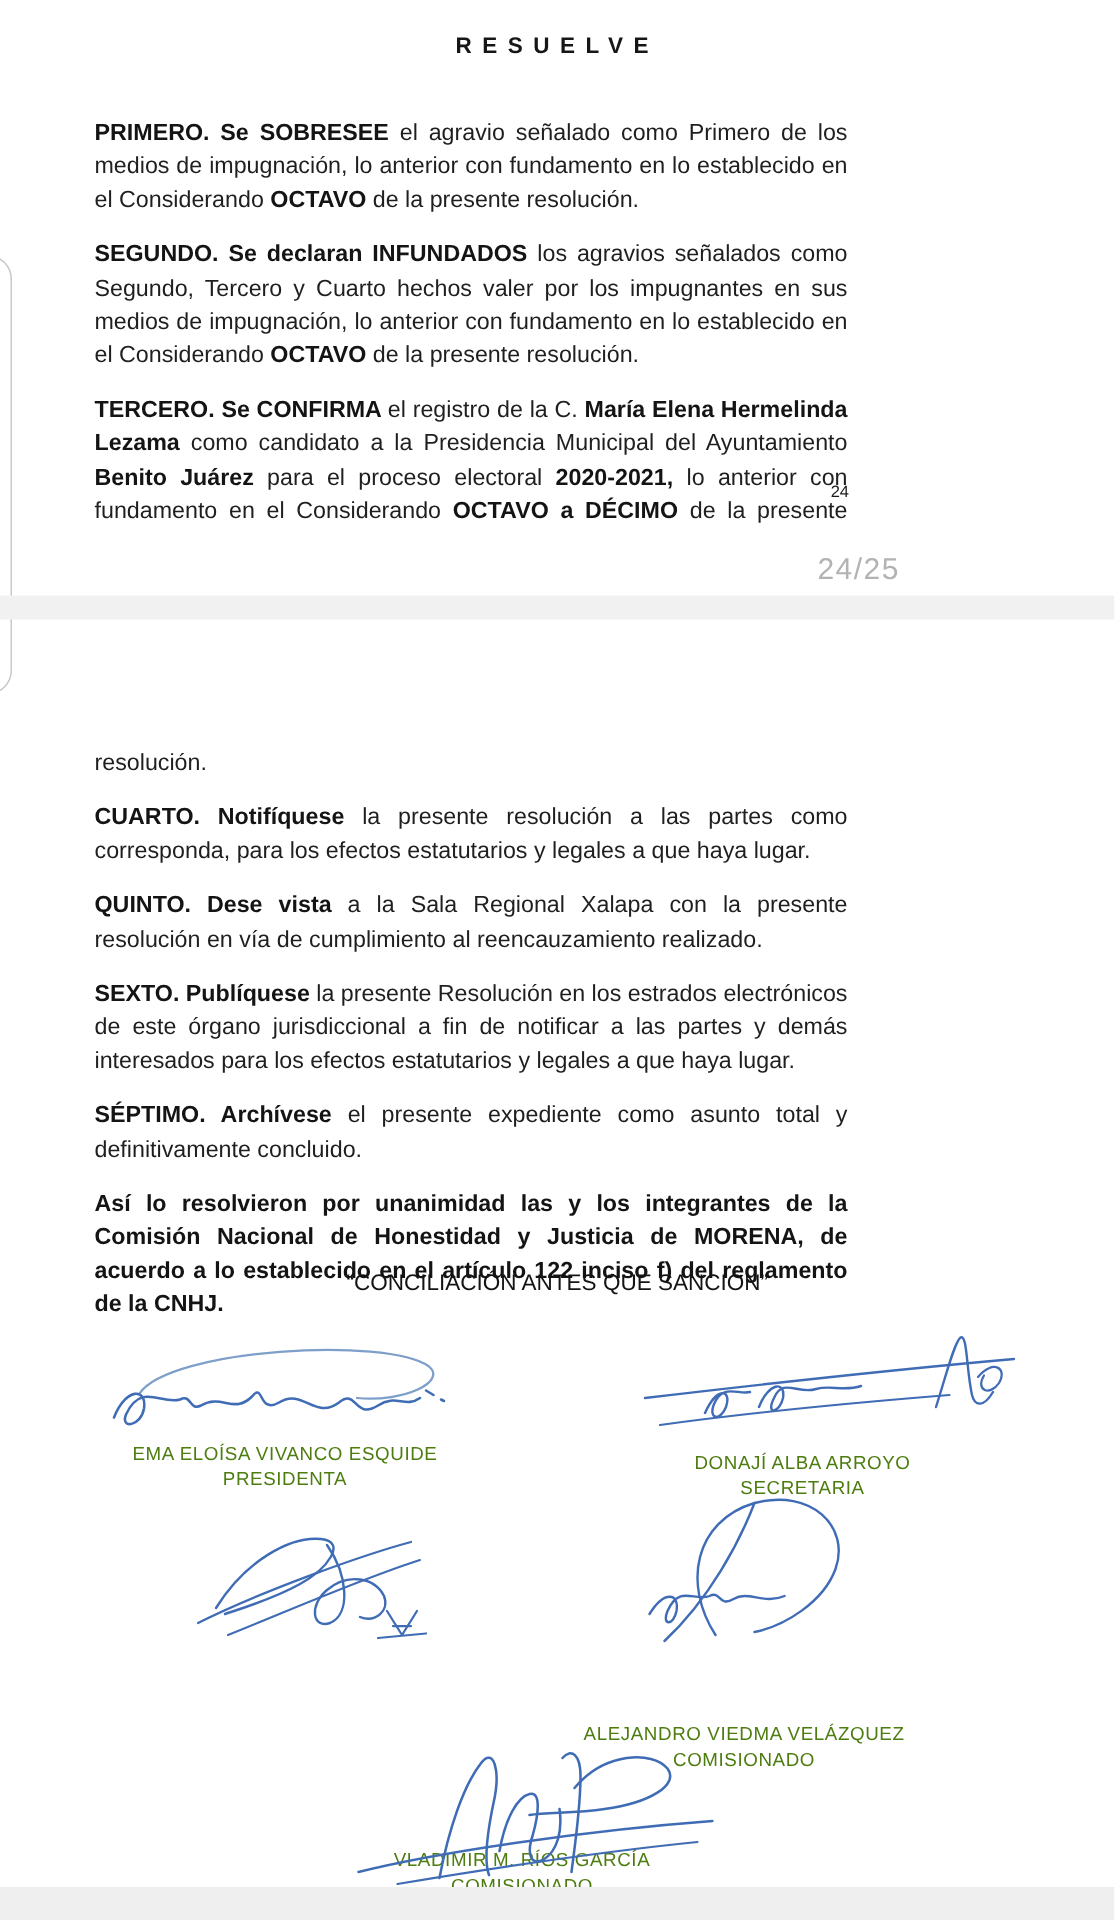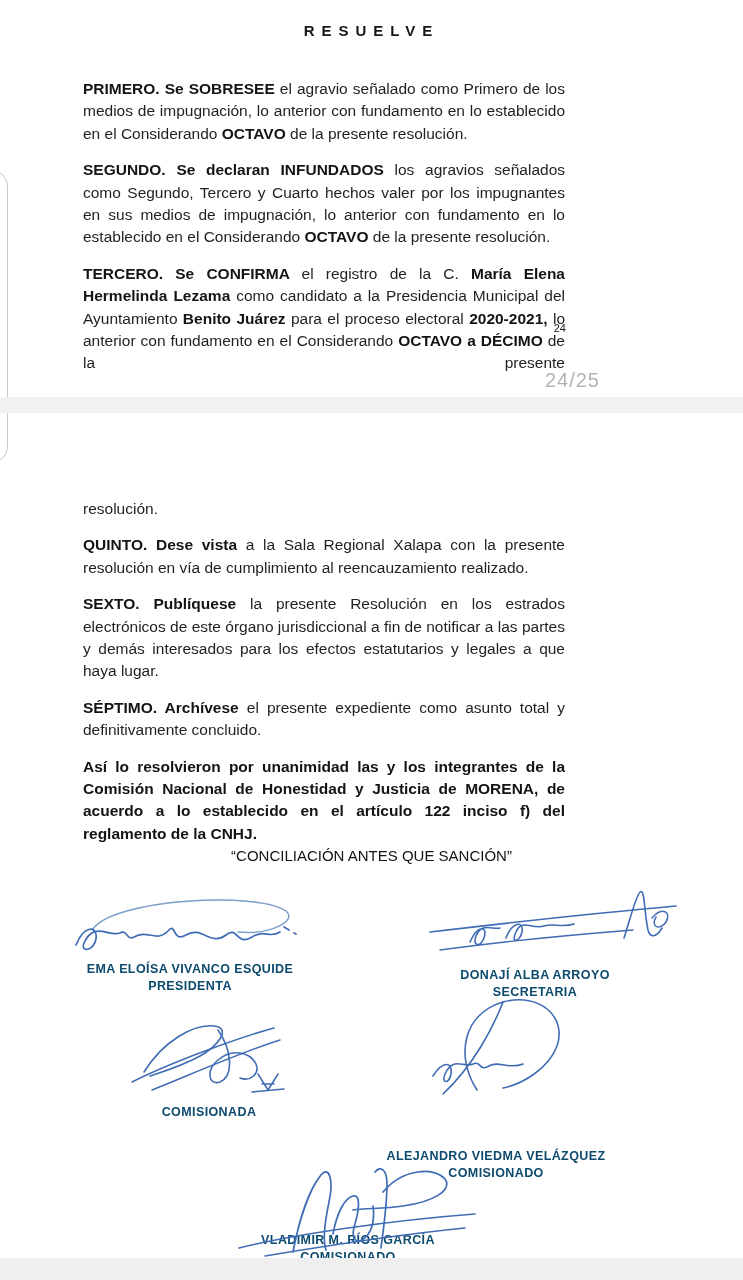--- a/index.html
+++ b/index.html
@@ -16,34 +16,34 @@
   .band.top { top:397px; height:16px; }
   .band.bottom { top:1258px; height:22px; background:#efefef; }
 
   .doc-title { position:absolute; top:22px; left:0; width:743px; text-align:center;
     font-weight:bold; font-size:15px; letter-spacing:7px; color:#161616; z-index:2; }
 
   .paras { position:absolute; left:63px; right:62px; z-index:2; }
   .paras.p24 { top:78px; }
   .paras.p25 { top:498px; }
   .para { font-size:15.5px; line-height:22.4px; text-align:justify; margin-bottom:14px;
-    color:#1f1f1f;margin-left:20px; }
+    color:#1f1f1f; }
   .para b { font-weight:700; color:#141414; }
   .para.justify-last { text-align-last:justify; }
 
   .page-number { position:absolute; top:322px; right:61px; font-size:11px;
     color:#1a1a1a; z-index:2; }
   .page-indicator { position:absolute; top:369px; right:27px; font-size:20px;
     color:#b3b3b3; letter-spacing:1px; z-index:7; }
 
   .motto { position:absolute; top:847px; left:0; width:743px; text-align:center;
     font-weight:normal; font-size:15px; color:#141414; z-index:2; }
 
   .sig-name { position:absolute; width:300px; text-align:center; z-index:2;
-    font-weight:bold; font-size:12.5px; line-height:17px; letter-spacing:0.4px; color:#0c4a6e; }
+    font-weight:normal; font-size:12.5px; line-height:17px; letter-spacing:0.4px; color:#4d7c0f; }
   .sig-svg { position:absolute; z-index:3; }
   .sig-svg path { fill:none; stroke-linecap:round; stroke-linejoin:round; }
 </style>
 </head>
 <body>
 
 <div class="viewport">
 
   <div class="edge-bubble"></div>
 
@@ -56,20 +56,21 @@
     </div>
 
   <div class="page-number">24</div>
 
   <div class="page-indicator">24/25</div>
 
   <div class="band top"></div>
 
   <div class="paras p25">
       <p class="para"><span>resolución.</span></p>
+      <p class="para"><b>CUARTO. Notifíquese </b><span>la presente resolución a las partes como corresponda, para los efectos estatutarios y legales a que haya lugar.</span></p>
       <p class="para"><b>QUINTO. Dese vista </b><span>a la Sala Regional Xalapa con la presente resolución en vía de cumplimiento al reencauzamiento realizado.</span></p>
       <p class="para"><b>SEXTO. Publíquese </b><span>la presente Resolución en los estrados electrónicos de este órgano jurisdiccional a fin de notificar a las partes y demás interesados para los efectos estatutarios y legales a que haya lugar.</span></p>
       <p class="para"><b>SÉPTIMO. Archívese </b><span>el presente expediente como asunto total y definitivamente concluido.</span></p>
       <p class="para"><b>Así lo resolvieron por unanimidad las y los integrantes de la Comisión Nacional de Honestidad y Justicia de MORENA, de acuerdo a lo establecido en el artículo 122 inciso f) del reglamento de la CNHJ.</b></p>
     </div>
 
   <div class="motto">“CONCILIACIÓN ANTES QUE SANCIÓN”</div>
 
   <svg class="sig-svg" style="left:68px; top:891px;" width="240" height="70" viewBox="0 0 240 70">
     <path stroke="#7d9fc9" stroke-width="1.5" d="M 25,38 C 45,8 190,0 218,20 C 230,30 202,44 170,41"></path>
@@ -94,21 +95,20 @@
   </div>
 
   <svg class="sig-svg" style="left:122px; top:1012px;" width="180" height="88" viewBox="0 0 180 88">
     <path stroke="#3f6cb5" stroke-width="1.6" d="M 22,60 C 42,28 72,12 92,14 C 110,16 96,34 78,44 C 60,54 40,60 28,64"></path>
     <path stroke="#3f6cb5" stroke-width="1.5" d="M 10,70 C 54,48 122,24 152,16"></path>
     <path stroke="#3f6cb5" stroke-width="1.6" d="M 96,18 C 110,38 112,64 98,70 C 86,74 84,58 96,48 C 110,36 128,40 134,52 C 138,62 128,70 118,66"></path>
     <path stroke="#3f6cb5" stroke-width="1.4" d="M 30,78 C 70,62 120,40 158,28"></path>
     <path stroke="#3f6cb5" stroke-width="1.5" d="M 136,62 L 146,78 L 156,62 M 140,72 L 152,72 M 130,80 L 162,77"></path>
   </svg>
   <div class="sig-name" style="left:59px; top:1104px;">
-    <div>COMISIONADA</div>
   </div>
 
   <svg class="sig-svg" style="left:415px; top:996px;" width="172" height="102" viewBox="0 0 172 102">
     <path stroke="#3f6cb5" stroke-width="1.6" d="M 62,94 C 40,60 48,18 88,6 C 126,-4 152,22 142,50 C 134,72 108,88 88,92"></path>
     <path stroke="#3f6cb5" stroke-width="1.6" d="M 88,6 C 78,32 58,70 28,98"></path>
     <path stroke="#3f6cb5" stroke-width="1.6" d="M 18,80 C 28,64 38,66 36,78 C 34,88 26,88 30,78 C 38,60 48,72 58,68 C 66,64 64,76 74,70 C 84,64 94,74 108,68"></path>
   </svg>
   <div class="sig-name" style="left:346px; top:1104px;margin-top:44px;">
     <div>ALEJANDRO VIEDMA VELÁZQUEZ</div>
     <div>COMISIONADO</div>

